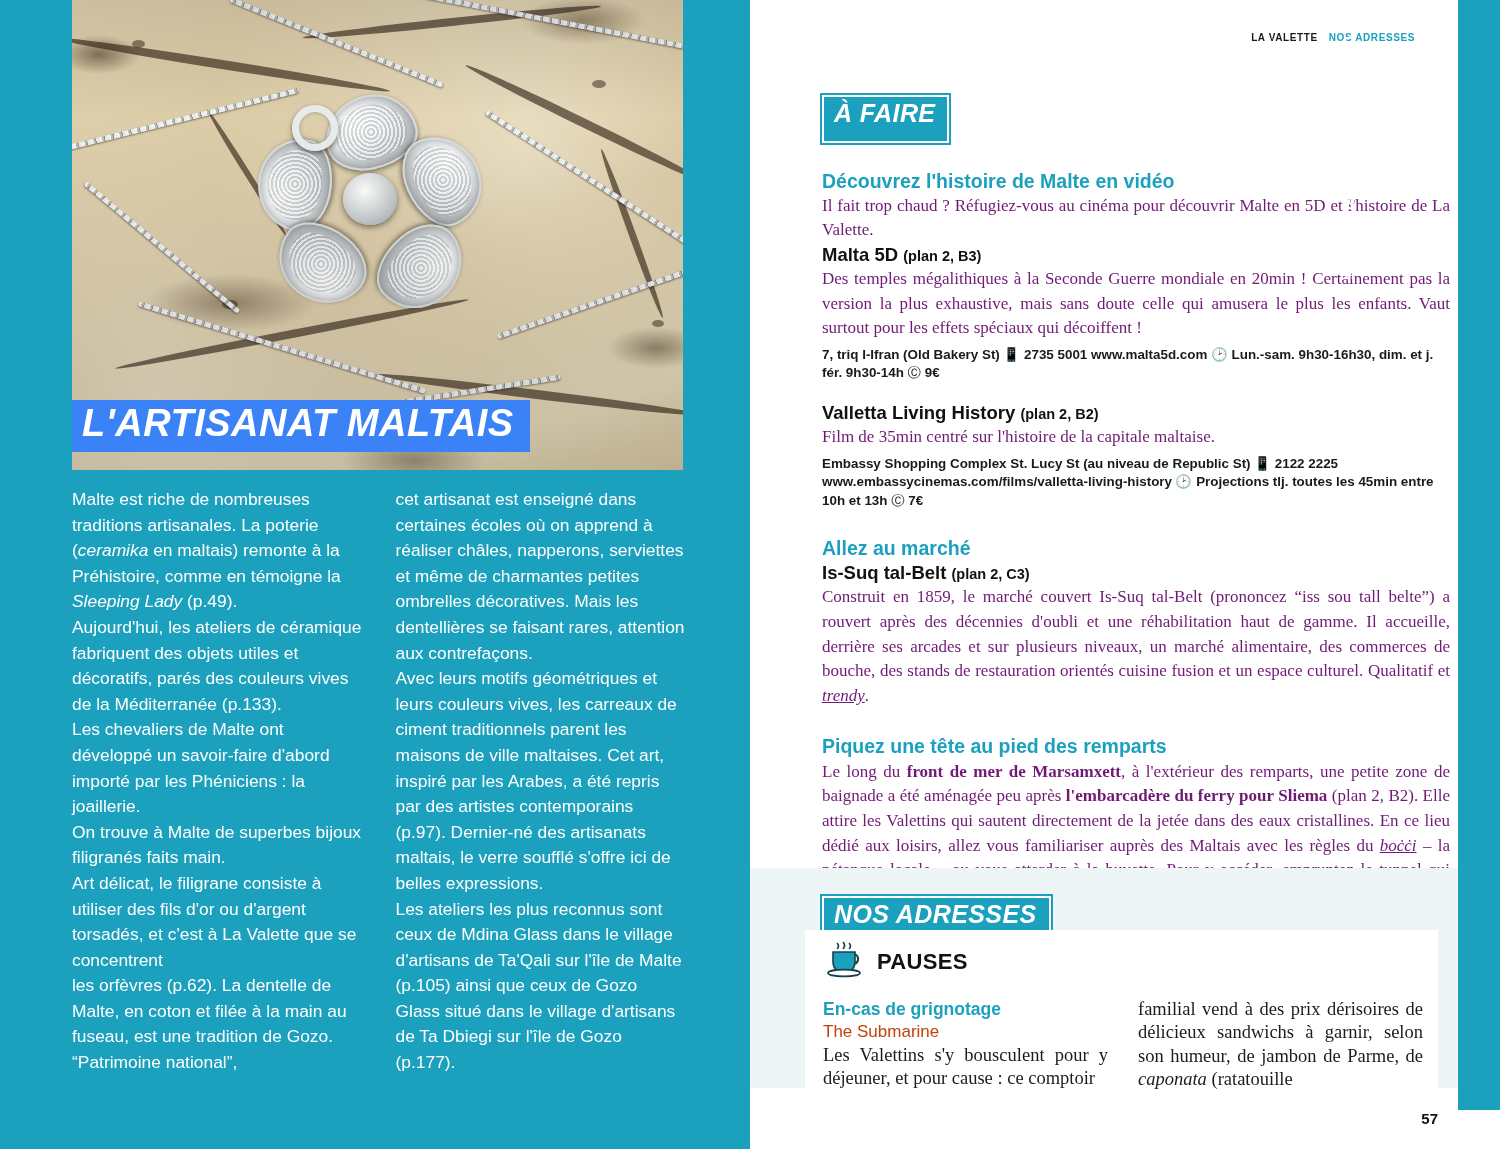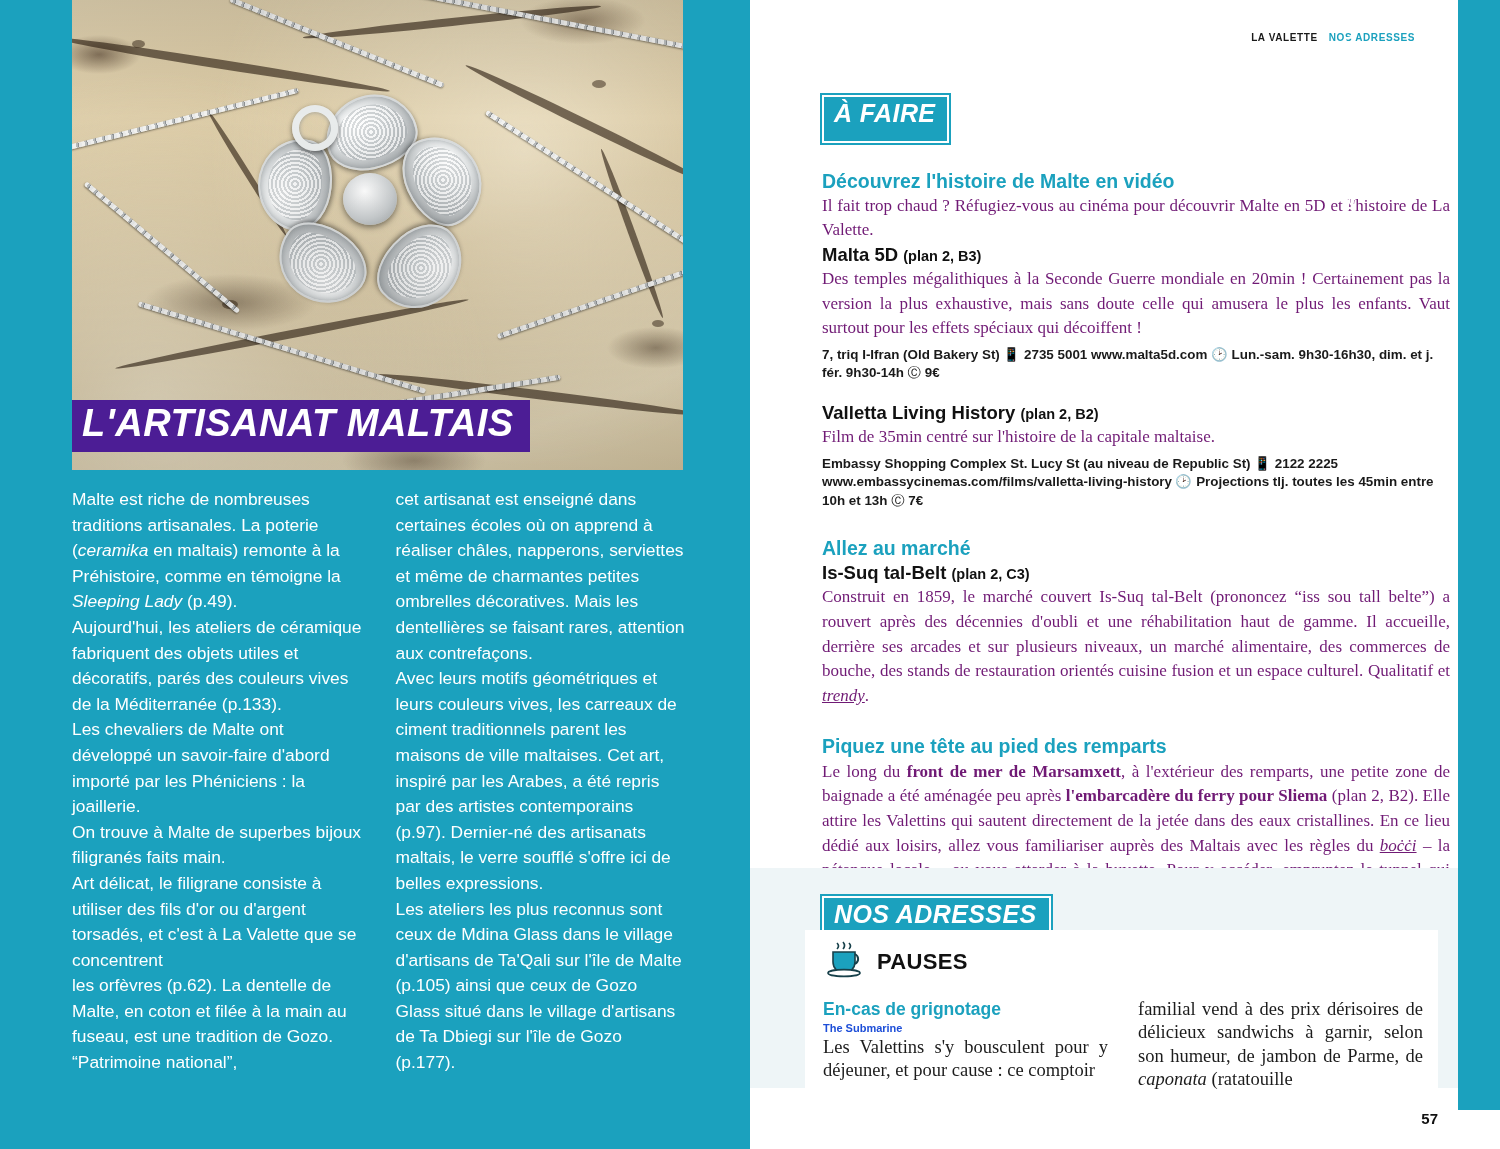--- a/index.html
+++ b/index.html
@@ -76,21 +76,21 @@
     border:7px solid #e9ecec; border-radius:50%;
     box-shadow:0 2px 5px rgba(0,0,0,.5), inset 0 0 4px rgba(130,138,142,.8);
   }
   .photo-shade{
     position:absolute; inset:0;
     background:linear-gradient(180deg, rgba(0,0,0,.10) 0%, rgba(0,0,0,0) 25%, rgba(0,0,0,.12) 100%);
   }
 
   .title-badge{
     position:absolute; left:72px; top:400px;
-    background:#4c1d95; color:#fff;
+    background:#3b82f6; color:#fff;
     font-weight:bold; font-style:italic;
     font-size:38px; letter-spacing:.5px;
     padding:4px 16px 8px 10px;
     line-height:1.05;
     white-space:nowrap;
   }
 
   .left-cols{
     position:absolute; left:72px; top:487px; width:613px;
     display:flex; gap:34px;
@@ -179,21 +179,21 @@
     position:absolute; left:18px; top:10px;
     display:flex; align-items:center; gap:12px;
   }
   .pauses-label{ font-size:22px; font-weight:bold; color:#111; letter-spacing:.3px; }
   .adr-cols{
     position:absolute; left:18px; top:68px; width:600px;
     display:flex; gap:30px;
   }
   .adr-col{ width:285px; }
   .adr-head{ color:#1ba1be; font-weight:bold; font-size:17.5px; line-height:1.3; }
-  .adr-name{ font-weight:bold; font-size:11px; color:#1d4ed8; line-height:1.35; }
+  .adr-name{ font-weight:normal; font-size:17px; color:#c2410c; line-height:1.35; }
   .adr-text{
     font-family:"Liberation Serif", serif;
     font-size:18.5px; line-height:23.4px; color:#1c1c1c; text-align:justify;
   }
   .adr-text em{ font-style:italic; }
 
   .page-num{
     position:absolute; right:62px; bottom:22px;
     font-size:15px; font-weight:bold; color:#111;
   }

